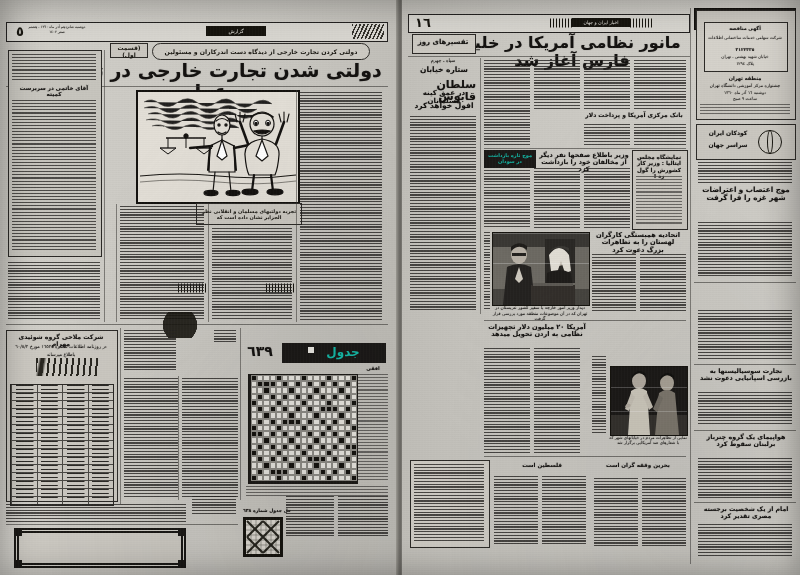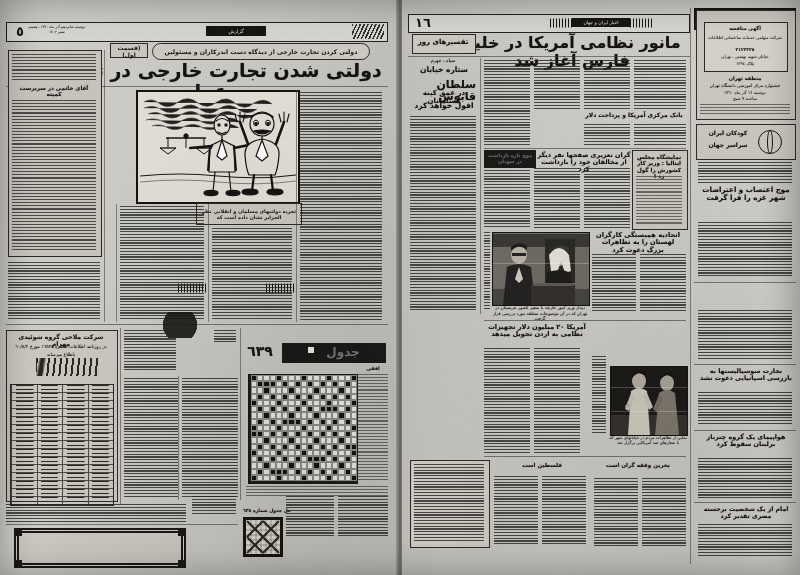--- a/index.html
+++ b/index.html
@@ -65,21 +65,21 @@
     line-height:1.12;text-align:center;direction:rtl;
     font-family:"DejaVu Sans","Liberation Sans",sans-serif;
     text-shadow:0 0 1px rgba(0,0,0,.35);
   }
   .hl.big{font-size:19px;letter-spacing:-.5px;}
   .hl.mid{font-size:13px;}
   .hl.sml{font-size:9.5px;}
   .hl.xs{font-size:7.5px;}
 
   .invbox{
-    position:absolute;background:#1b1917;color:#737373;
+    position:absolute;background:#1b1917;color:#14b8a6;
     display:flex;align-items:center;justify-content:center;
     font-weight:bold;direction:rtl;text-align:center;line-height:1.15;
   }
   .boxed{
     position:absolute;border:1px solid #2c2a27;
     display:flex;align-items:center;justify-content:center;
     direction:rtl;text-align:center;color:#17150f;font-weight:bold;
   }
   .round{border-radius:9px;}
 
@@ -763,21 +763,21 @@
     <div class="tb dense" style="position:absolute;left:182px;top:60px;width:46px;height:50px;"></div>
     <div class="tb dense" style="position:absolute;left:232px;top:60px;width:52px;height:50px;"></div>
 
     <div class="hl xs" style="left:182px;top:112px;width:100px;font-size:6px;">بانک مرکزی آمریکا و پرداخت دلار</div>
     <div class="tb dense" style="position:absolute;left:182px;top:124px;width:46px;height:22px;"></div>
     <div class="tb dense" style="position:absolute;left:232px;top:124px;width:52px;height:22px;"></div>
 
     <div class="rule-h" style="left:82px;top:148px;width:202px;"></div>
 
     <div class="invbox" style="left:82px;top:150px;width:48px;height:18px;font-size:5px;padding:0 2px;">موج تازه بازداشت در سودان</div>
-    <div class="hl sml" style="left:134px;top:152px;width:96px;font-size:6.4px;">گران تعزیری صفحها نفر دیگر از مخالفان خود را بازداشت کرد</div>
+    <div class="hl sml" style="left:134px;top:152px;width:96px;font-size:6.4px;">وزیر باطلاع صفحها نفر دیگر از مخالفان خود را بازداشت کرد</div>
     <div class="tb dense" style="position:absolute;left:82px;top:170px;width:46px;height:58px;"></div>
     <div class="tb dense" style="position:absolute;left:132px;top:168px;width:46px;height:60px;"></div>
     <div class="tb dense" style="position:absolute;left:182px;top:168px;width:46px;height:60px;"></div>
 
     <div class="boxed" style="left:230px;top:150px;width:54px;height:78px;background:#cbc8c1;"></div>
     <div class="hl xs" style="left:232px;top:154px;width:50px;font-size:5.6px;">نمایشگاه مجلس ایتالیا : وزیر کار کشورش را گول زد !</div>
     <div class="tb light" style="position:absolute;left:234px;top:176px;width:46px;height:48px;"></div>
 
     <div class="photo" style="left:90px;top:232px;width:96px;height:72px;">
       <svg viewBox="0 0 96 72" width="96" height="72">

